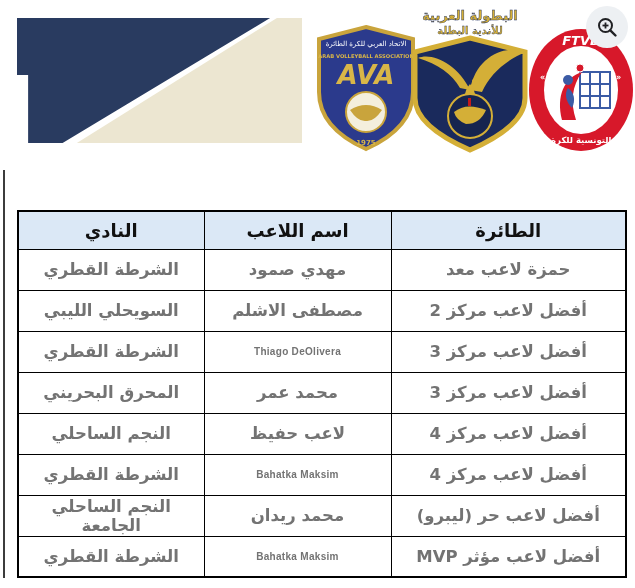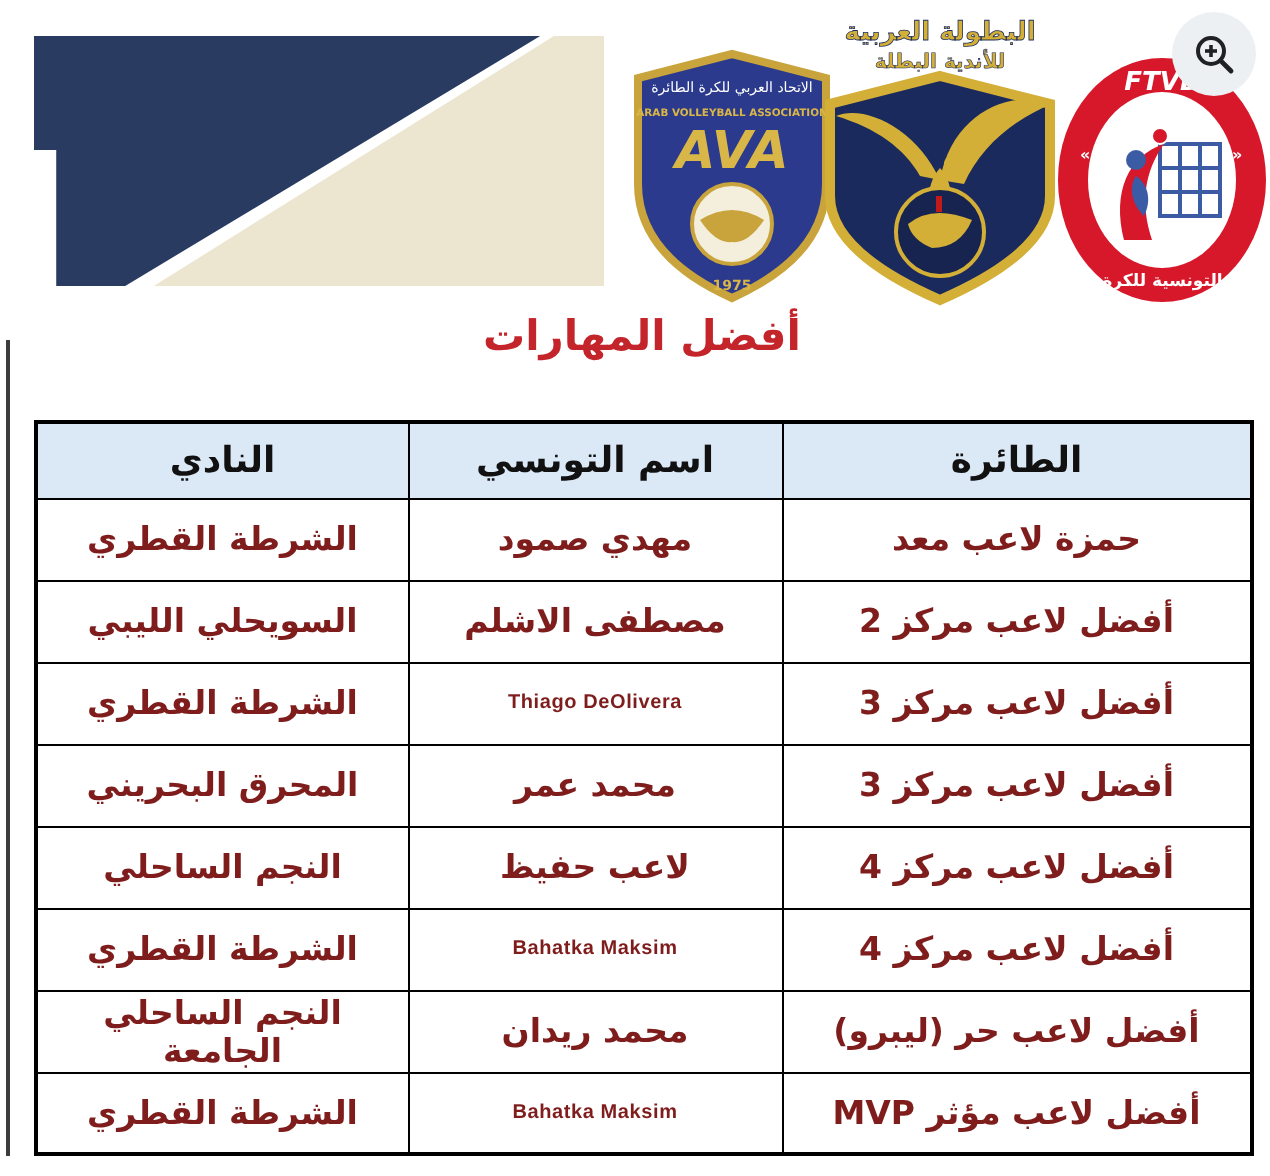--- a/index.html
+++ b/index.html
@@ -43,21 +43,21 @@
   
   #awards { position:absolute; left:17px; top:210px; width:608px; border-collapse:collapse;
             direction:rtl; table-layout:fixed; }
   #awards, #awards th, #awards td { border:1.6px solid #000; }
   #awards { border:2.6px solid #000; }
   #awards th {
     background:#dbe8f6; height:38px; font-size:18px; font-weight:bold; color:#111;
     text-align:center; vertical-align:middle;
   }
   #awards td {
-    height:41px; font-size:16.5px; font-weight:bold; color:#7f1d1d;
+    height:41px; font-size:16.5px; font-weight:bold; color:#737373;
     text-align:center; vertical-align:middle; padding:0 4px; background:#fff;
   }
   #awards td.latin { font-family:Liberation Sans, sans-serif; font-size:10px; letter-spacing:.3px; }
   col.c-skill  { width:235px; }
   col.c-player { width:187px; }
   col.c-club   { width:186px; }
 
   .small-gold { fill:#d9b648; }
 </style>
 </head>
@@ -117,32 +117,31 @@
 
   <button id="zoom-btn" title="Zoom in">
     <svg width="24" height="24" viewBox="0 0 24 24">
       <circle cx="10.5" cy="10.5" r="6.5" fill="none" stroke="#202124" stroke-width="2"></circle>
       <line x1="15.3" y1="15.3" x2="20.5" y2="20.5" stroke="#202124" stroke-width="2.4" stroke-linecap="round"></line>
       <line x1="7.5" y1="10.5" x2="13.5" y2="10.5" stroke="#202124" stroke-width="1.8"></line>
       <line x1="10.5" y1="7.5" x2="10.5" y2="13.5" stroke="#202124" stroke-width="1.8"></line>
     </svg>
   </button>
 
-  <div id="title">أفضل المهارات</div>
 
   <table id="awards">
     <colgroup>
       <col class="c-skill">
         <col class="c-player">
         <col class="c-club">
     </colgroup>
     <thead>
       <tr>
         <th>الطائرة</th>
-        <th>اسم التونسي</th>
+        <th>اسم اللاعب</th>
         <th>النادي</th>
       </tr>
     </thead>
     <tbody id="awards-body">
     <tr>
       <td>حمزة لاعب معد</td>
       <td>مهدي صمود</td>
       <td>الشرطة القطري</td>
     </tr>
 

